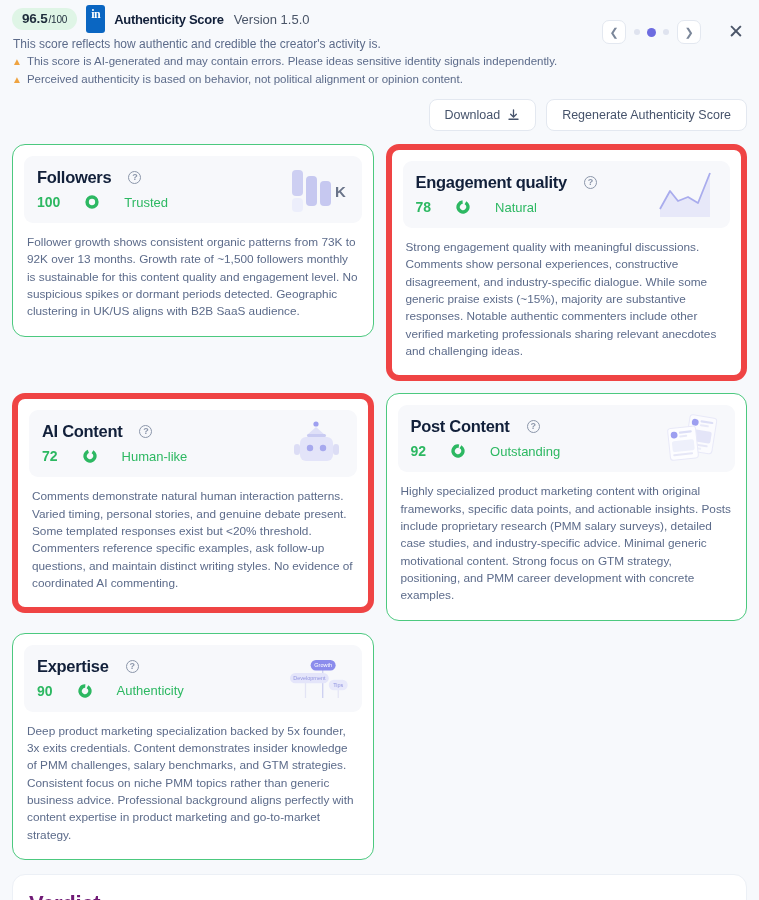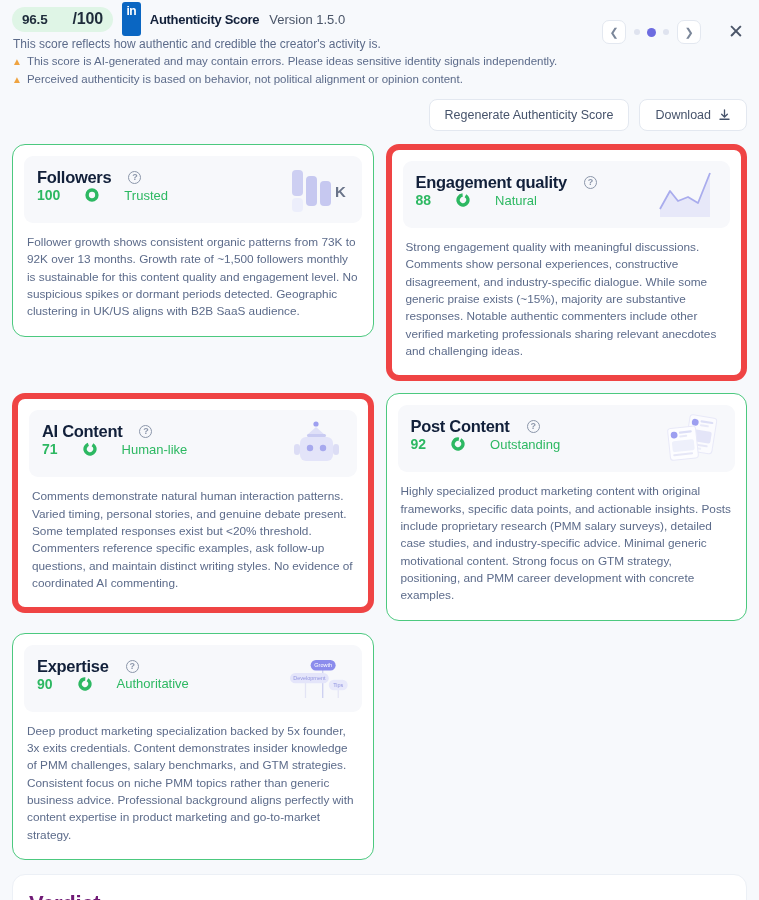--- a/index.html
+++ b/index.html
@@ -13,25 +13,25 @@
   .page { position: relative; width: 759px; height: 900px; border-radius: 11px; }
 
   
   .header { padding: 6px 12px 0 12px; position: relative; }
   .title-row { display: flex; align-items: center; gap: 9px; height: 26px; }
   .score-pill {
     background: #dff5e6; color: #1d2b3a; border-radius: 999px;
     padding: 3px 10px 4px 10px; display: flex; align-items: baseline; gap: 1px;
     font-size: 13.5px; font-weight: 600; letter-spacing: -.2px;
   }
-  .score-pill .den { font-size: 16px; font-weight: 700; padding-left: 24px; }
+  .score-pill .den { font-size: 10px; font-weight: 400; }
   .li-icon {
-    width: 19px; height: 34px; background: #0a66c2; border-radius: 3px;
+    width: 19px; height: 28px; background: #0a66c2; border-radius: 3px;
     color: #fff; font-size: 12px; font-weight: 700; line-height: 19px;
-    text-align: center; font-family: Liberation Sans, sans-serif;
+    text-align: center; font-family: Liberation Serif, serif;
     letter-spacing: -.5px;
   }
   .app-title { font-size: 13px; font-weight: 700; color: #12203a; letter-spacing: -.3px; }
   .app-version { font-size: 13px; color: #4a5568; font-weight: 400; margin-left: 1px; }
   .subtitle { font-size: 12px; color: #5c6b8a; margin: 5px 0 0 1px; }
   .warn-row { display: flex; align-items: flex-start; gap: 5px; margin-top: 3px; }
   .warn-ico { color: #efa340; font-size: 10px; line-height: 15px; }
   .warn-tx { font-size: 11.5px; color: #5c6b8a; line-height: 15px; }
 
   
@@ -81,21 +81,21 @@
   }
   .card-title {
     display: flex; align-items: center; gap: 17px;
     font-size: 16.5px; font-weight: 700; color: #12203a; letter-spacing: -.3px;
   }
   .q-ico {
     width: 13px; height: 13px; border: 1.3px solid #8b96aa; border-radius: 50%;
     font-size: 9px; line-height: 11px; text-align: center; color: #8b96aa;
     font-weight: 700; cursor: pointer; flex: none;
   }
-  .score-line { display: flex; align-items: center; gap: 25px; }
+  .score-line { display: flex; align-items: center; gap: 25px; margin-top: 7px; }
   .score-num { font-size: 14px; font-weight: 700; color: #2db862; }
   .ring { width: 14px; height: 14px; flex: none; }
   .score-label { font-size: 13px; color: #2db862; font-weight: 400; }
   .card-body { font-size: 11.8px; line-height: 1.47; color: #5c6b8a; padding: 11px 3px 4px 3px; }
 
   .card-ico { position: absolute; right: 10px; top: 8px; width: 62px; height: 52px; }
 
   
   .verdict {
     margin: 14px 12px 0 12px; background: #fff; border: 1px solid #ecf0f6;
@@ -136,28 +136,28 @@
         <span class="dot active"></span>
         <span class="dot"></span>
       </div>
       <div class="nav-btn">❯</div>
     </div>
     <div class="close-x">✕</div>
   </div>
 
   <div class="action-bar">
     <div class="btn">
-      <span>Regenerate Authenticity Score</span>
-    </div>
-    <div class="btn">
       <span>Download</span>
       <svg width="13" height="13" viewBox="0 0 16 16">
         <path d="M8 1v8M4.5 6.5L8 10l3.5-3.5" stroke="#46536b" stroke-width="1.6" fill="none" stroke-linecap="round"></path>
         <path d="M2.5 12.5h11" stroke="#46536b" stroke-width="1.8" stroke-linecap="round"></path>
       </svg>
+    </div>
+    <div class="btn">
+      <span>Regenerate Authenticity Score</span>
     </div>
   </div>
 
   <div class="grid">
 
     <div class="card hl">
       <div class="card-top">
         <div class="card-title">
           <span>Followers</span>
           <span class="q-ico">?</span>
@@ -180,42 +180,42 @@
       <div class="card-body">Follower growth shows consistent organic patterns from 73K to 92K over 13 months. Growth rate of ~1,500 followers monthly is sustainable for this content quality and engagement level. No suspicious spikes or dormant periods detected. Geographic clustering in UK/US aligns with B2B SaaS audience.</div>
     </div>
 
     <div class="card">
       <div class="card-top">
         <div class="card-title">
           <span>Engagement quality</span>
           <span class="q-ico">?</span>
         </div>
         <div class="score-line">
-          <span class="score-num">88</span>
+          <span class="score-num">78</span>
           <svg class="ring" viewBox="0 0 20 20">
             <circle cx="10" cy="10" r="7" fill="none" stroke="#2db862" stroke-width="5" stroke-dasharray="38.7 44" transform="rotate(-60 10 10)"></circle>
           </svg>
           <span class="score-label">Natural</span>
         </div>
         <svg class="card-ico" viewBox="0 0 62 52">
           <path d="M2 40 L12 22 L20 32 L30 28 L40 34 L52 4 L52 48 L2 48 Z" fill="#e7e8f9"></path>
           <path d="M2 40 L12 22 L20 32 L30 28 L40 34 L52 4" fill="none" stroke="#a9aced" stroke-width="1.8" stroke-linejoin="round"></path>
         </svg>
       </div>
       <div class="card-body">Strong engagement quality with meaningful discussions. Comments show personal experiences, constructive disagreement, and industry-specific dialogue. While some generic praise exists (~15%), majority are substantive responses. Notable authentic commenters include other verified marketing professionals sharing relevant anecdotes and challenging ideas.</div>
     </div>
 
     <div class="card">
       <div class="card-top">
         <div class="card-title">
           <span>AI Content</span>
           <span class="q-ico">?</span>
         </div>
         <div class="score-line">
-          <span class="score-num">71</span>
+          <span class="score-num">72</span>
           <svg class="ring" viewBox="0 0 20 20">
             <circle cx="10" cy="10" r="7" fill="none" stroke="#2db862" stroke-width="5" stroke-dasharray="37 44" transform="rotate(-60 10 10)"></circle>
           </svg>
           <span class="score-label">Human-like</span>
         </div>
         <svg class="card-ico" viewBox="0 0 62 52">
           <circle cx="31" cy="6" r="2.6" fill="#9d9ff0"></circle>
           <path d="M31 9 L22 17 L40 17 Z" fill="#dfe0f8"></path>
           <rect x="22" y="16" width="19" height="3" rx="1.5" fill="#c9cbf2"></rect>
           <rect x="15" y="19" width="33" height="24" rx="6" fill="#e3e4f9"></rect>
@@ -268,21 +268,21 @@
       <div class="card-top">
         <div class="card-title">
           <span>Expertise</span>
           <span class="q-ico">?</span>
         </div>
         <div class="score-line">
           <span class="score-num">90</span>
           <svg class="ring" viewBox="0 0 20 20">
             <circle cx="10" cy="10" r="7" fill="none" stroke="#2db862" stroke-width="5" stroke-dasharray="39.6 44" transform="rotate(-60 10 10)"></circle>
           </svg>
-          <span class="score-label">Authoritative</span>
+          <span class="score-label">Authenticity</span>
         </div>
         <svg class="card-ico" viewBox="0 0 72 52">
           <line x1="38" y1="14" x2="38" y2="48" stroke="#c9cbf0" stroke-width="1.4"></line>
           <line x1="18" y1="26" x2="18" y2="48" stroke="#e3e4f5" stroke-width="1.4"></line>
           <line x1="56" y1="34" x2="56" y2="48" stroke="#e3e4f5" stroke-width="1.4"></line>
           <rect x="24" y="4" width="29" height="12" rx="6" fill="#8b8cec"></rect>
           <text x="38.5" y="12.5" text-anchor="middle" font-family="Liberation Sans, sans-serif" font-size="6.4" fill="#ffffff">Growth</text>
           <rect x="0" y="19" width="45" height="12" rx="6" fill="#e4e5fa"></rect>
           <text x="22.5" y="27.5" text-anchor="middle" font-family="Liberation Sans, sans-serif" font-size="6.4" fill="#9295e0">Development</text>
           <rect x="45" y="27" width="22" height="12" rx="6" fill="#e8e9fb"></rect>

